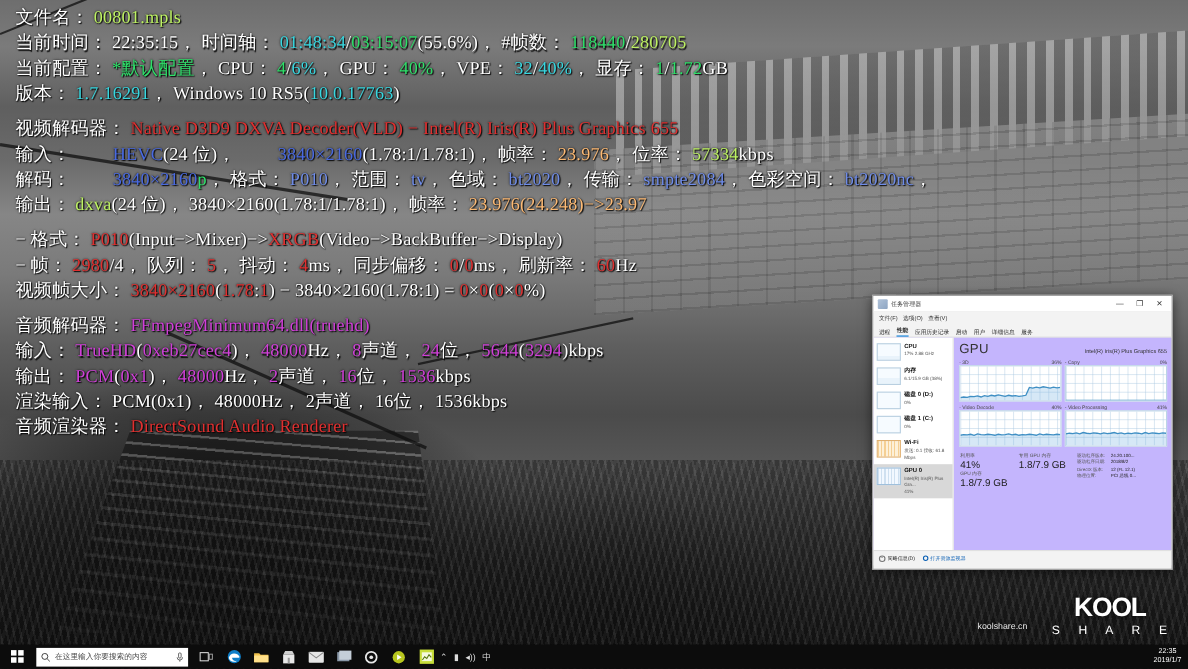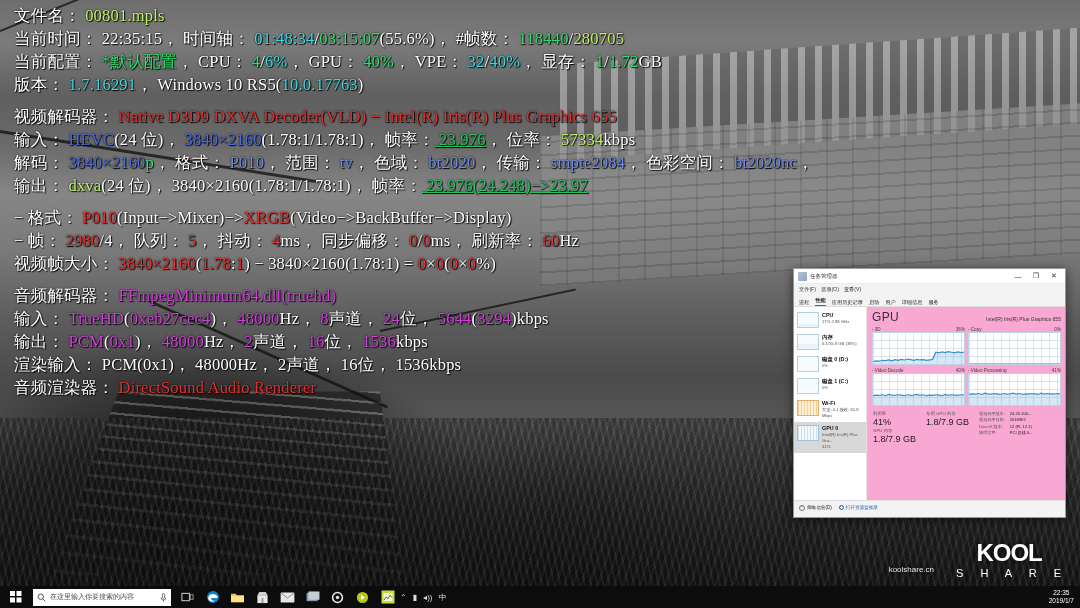--- a/index.html
+++ b/index.html
@@ -61,24 +61,24 @@
     font-family:"Liberation Serif", serif;
     font-size:16.5px; line-height:23px; white-space:nowrap;
     text-shadow:0 0 2px rgba(0,0,0,.95), 1px 1px 1px rgba(0,0,0,.9);
     letter-spacing:.2px;
   }
   .osd .row { height:23px; }
   .osd .w   { color:#ffffff; }
   .g  { color:#2fe06a; }         
   .c  { color:#39d7e0; }         
   .y  { color:#bef264; }         
-  .o  { color:#22c55e;text-decoration:underline; }         
+  .o  { color:#fdba74; }         
   .r  { color:#e03030;text-align:center; }         
   .m  { color:#d040d8; }         
-  .b  { color:#4a6ae0; }         
+  .b  { color:#4a6ae0;margin-left:34px; }         
   .bl { color:#6f8ce8; }
   .spacer { height:9px; }
 
   
   #taskmgr {
     position:absolute; left:793px; top:268px; width:273px; height:250px;
     background:#f3f3f3; border:1px solid #9a9a9a;
     box-shadow:0 2px 10px rgba(0,0,0,.55);
     font-family:"Liberation Sans", sans-serif;
     overflow:hidden;
@@ -89,21 +89,21 @@
               background:linear-gradient(135deg,#8fa8c8,#5d7fa8); border-radius:1px; }
   .tm-title-text { font-size:5.5px; color:#333; flex:1; }
   .tm-wbtns { display:flex; }
   .tm-wbtn { width:18px; height:15px; font-size:7px; color:#333; display:flex;
              align-items:center; justify-content:center; }
   .tm-menu { height:11px; display:flex; gap:5px; padding:0 5px; align-items:center;
              font-size:5.2px; color:#333; background:#f3f3f3; }
   .tm-tabs { height:12px; display:flex; gap:6px; padding:0 5px; align-items:flex-end;
              font-size:5.2px; color:#222; border-bottom:1px solid #dcdcdc; background:#f3f3f3; }
   .tm-tab.active { border-bottom:1.5px solid #0078d7; font-weight:bold; padding-bottom:1px; }
-  .tm-body { display:flex; height:193px; background:#f9a8d4; }
+  .tm-body { display:flex; height:193px; background:#c4b5fd; }
 
   .tm-side { width:73px; border-right:1px solid #e2e2e2; background:#fff; padding-top:2px; }
   .tm-item { display:flex; gap:3px; padding:3px 2px 3px 3px; align-items:flex-start; }
   .tm-item.sel { background:#d8d8d8; }
   .tm-thumb { width:22px; height:16px; border:1px solid #b9cfe0; background:#f6fbff; flex:0 0 auto; }
   .tm-thumb.net { background:linear-gradient(90deg,#fde9c8,#fbd9a0);
                   border-color:#e0b070;
                   background-image:repeating-linear-gradient(90deg,#f5cf93 0 1px,#fdf0d8 1px 3px); }
   .tm-thumb.gpu { background:#eef4fb; border-color:#9fc0dc;
                   background-image:repeating-linear-gradient(90deg,#cfe0f0 0 1px,#f2f8ff 1px 3px); }

